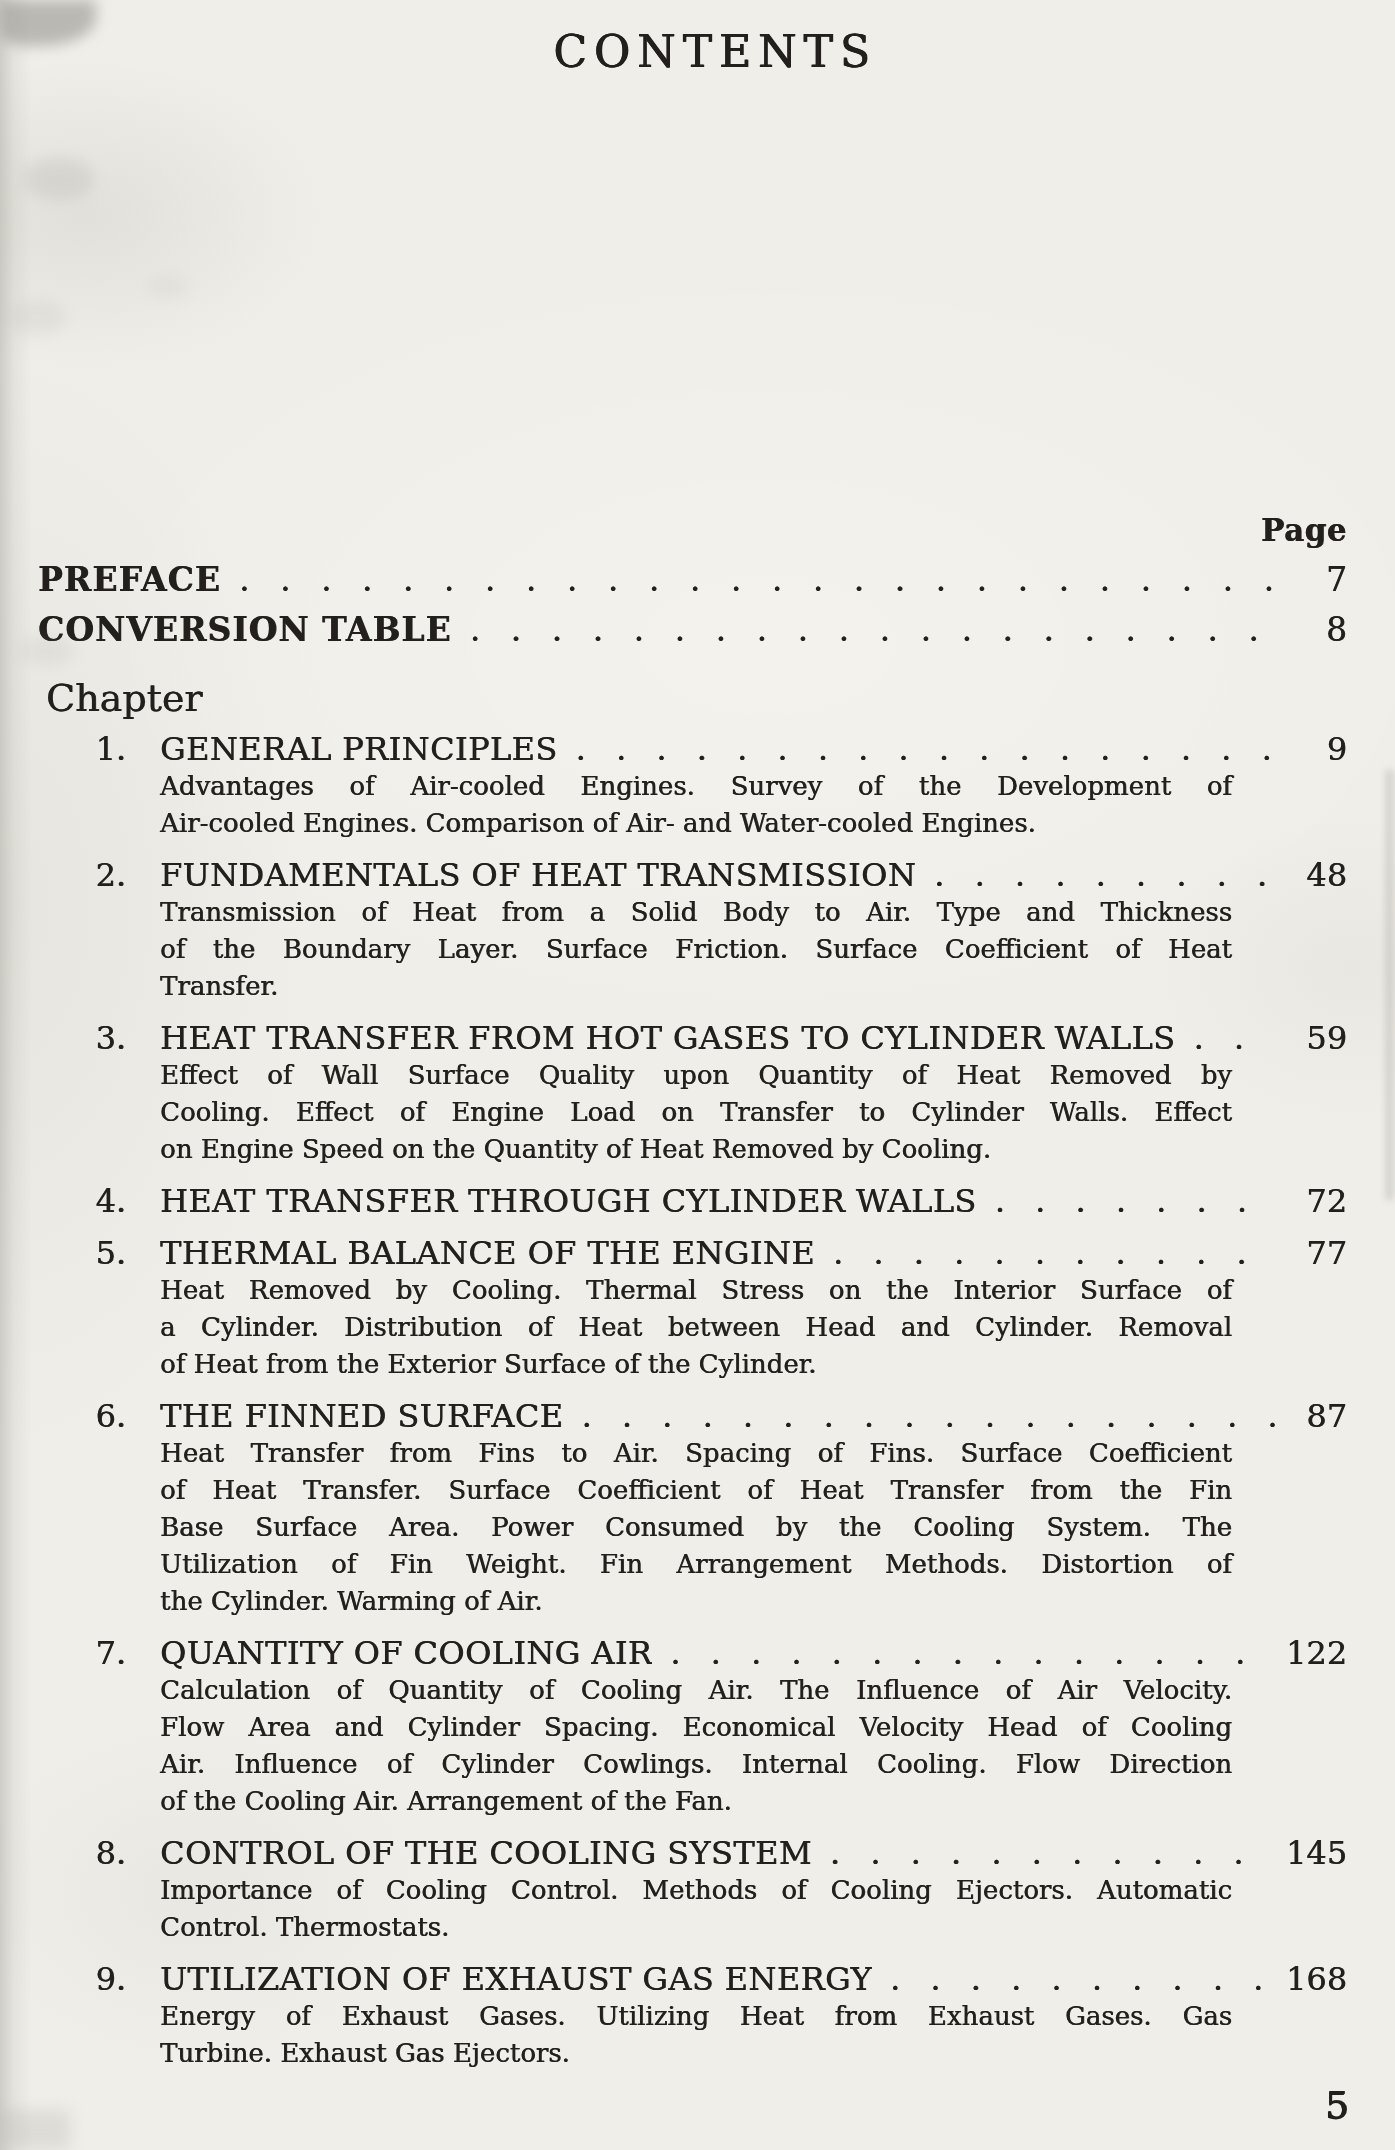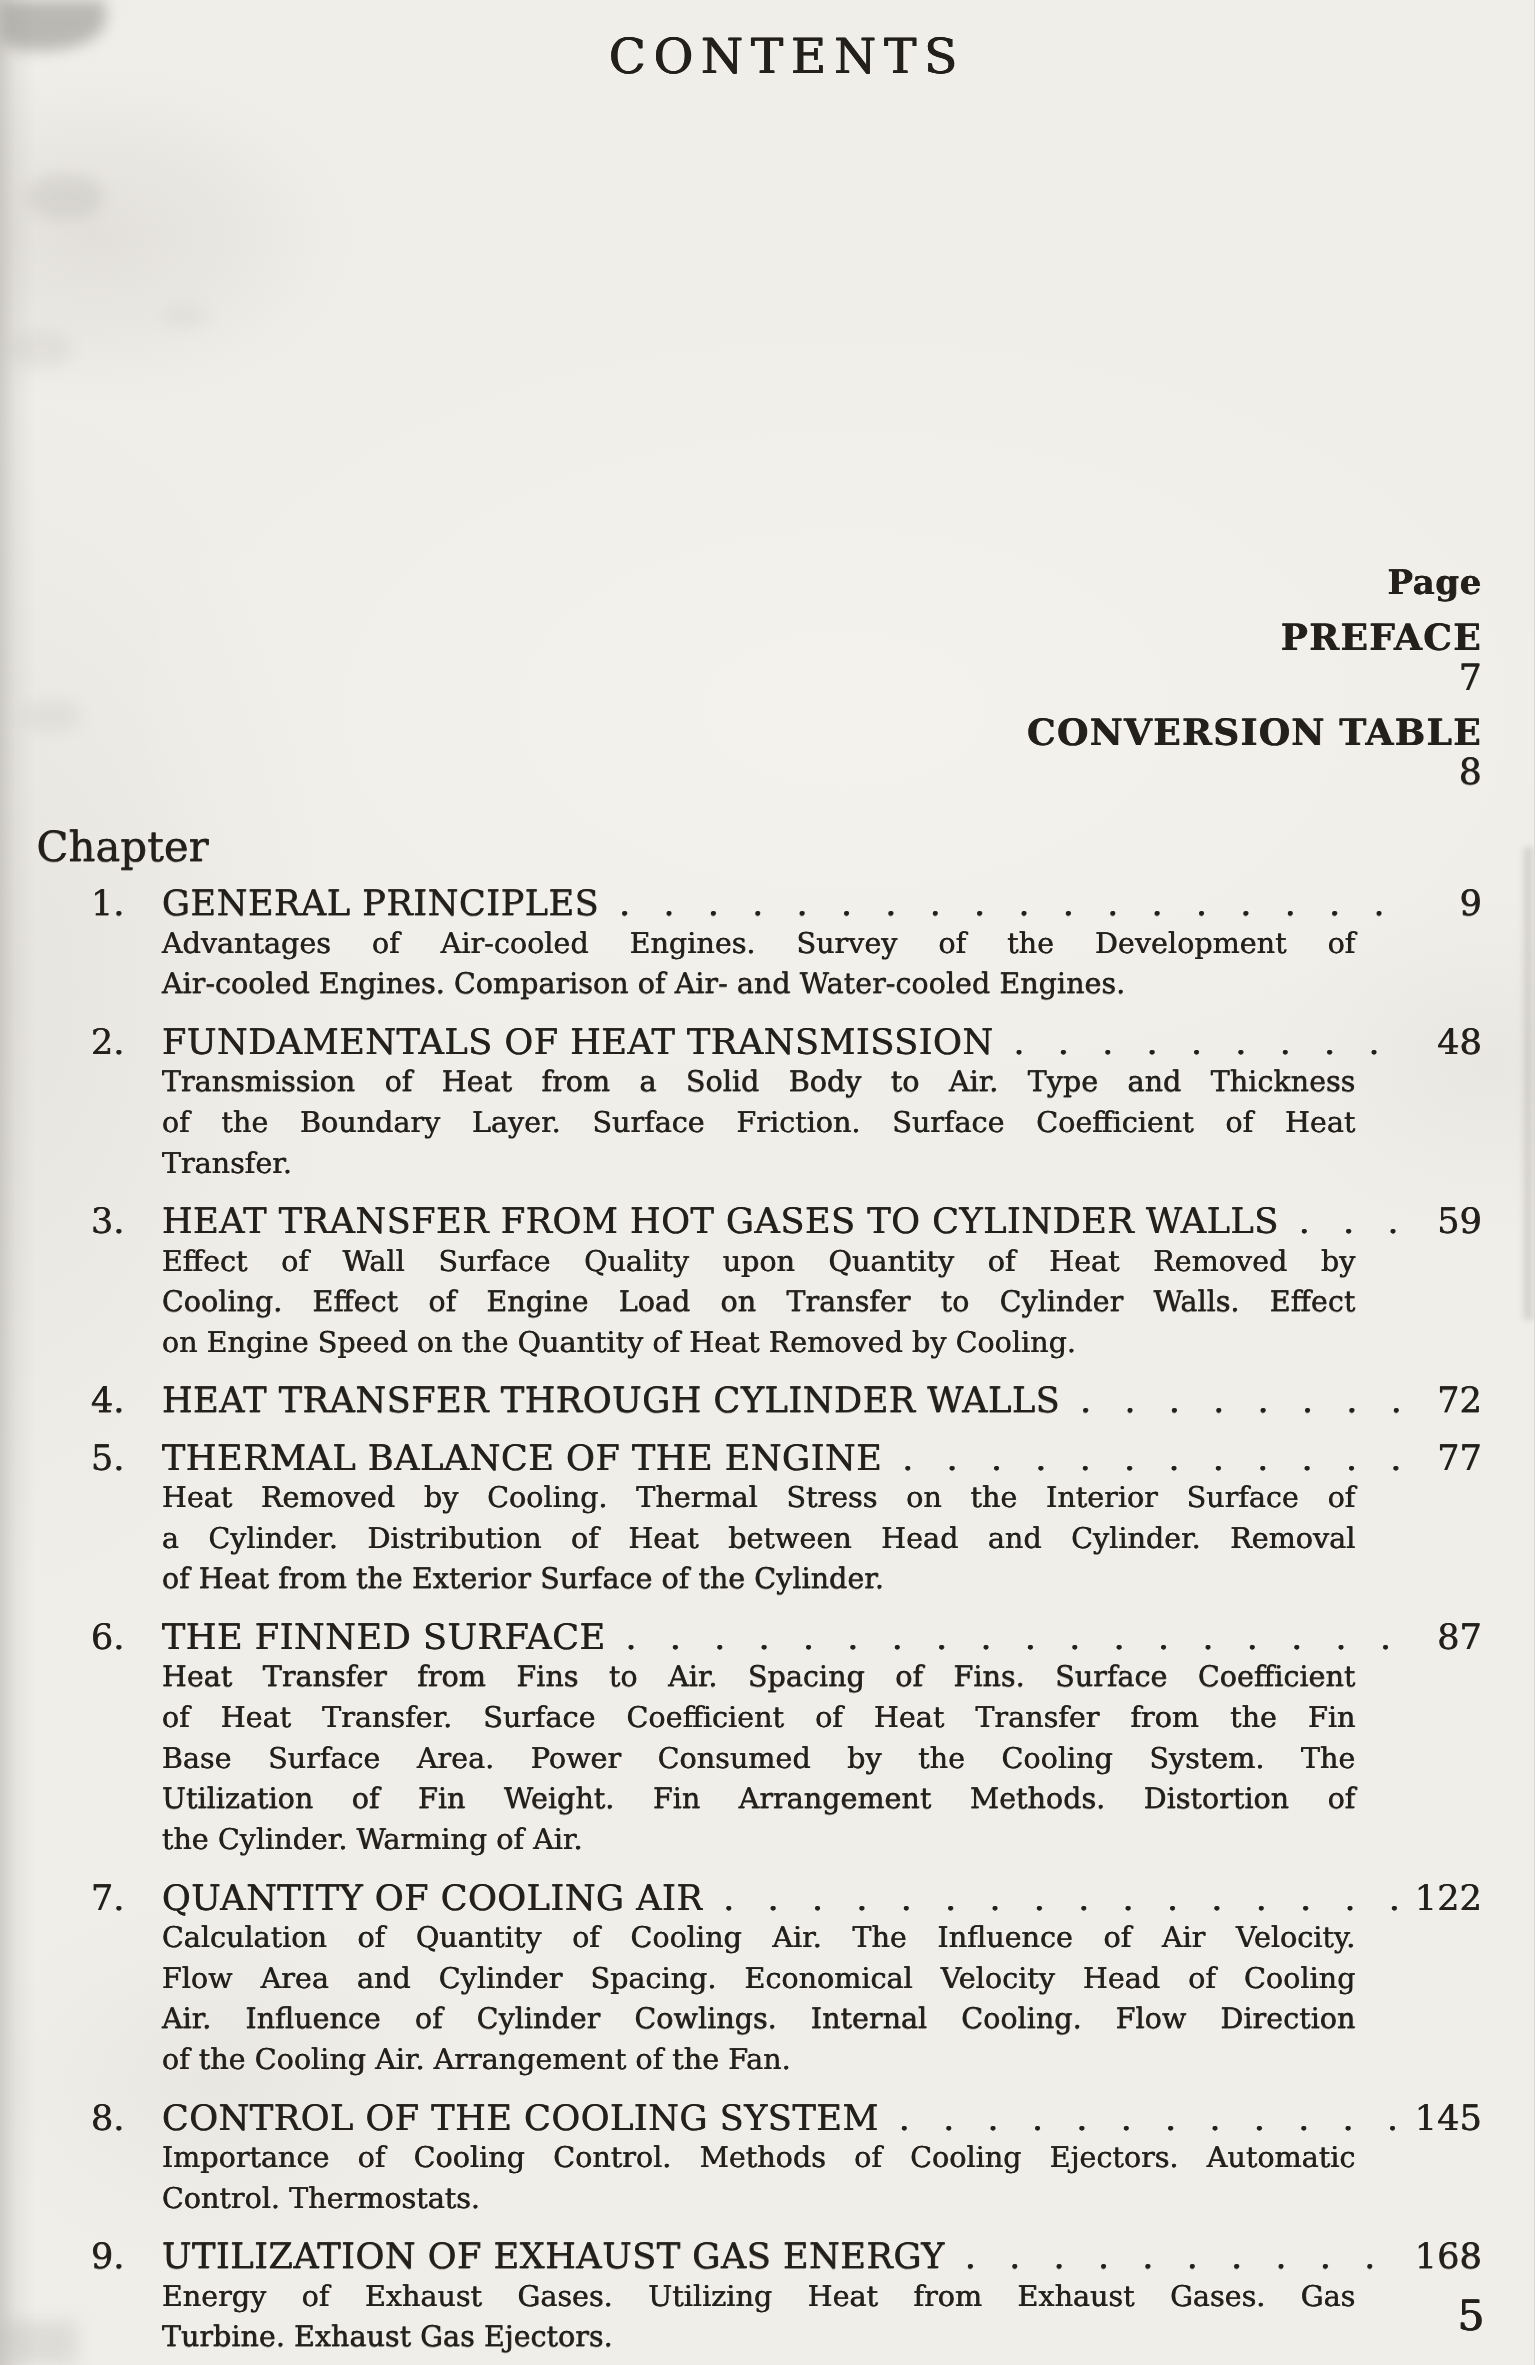--- a/index.html
+++ b/index.html
@@ -32,29 +32,29 @@
   
   .title{
     padding-top:30px;margin:0;text-align:center;
     font-size:44px;line-height:1;font-weight:400;
     letter-spacing:7px;
     text-shadow:.9px 0 0 currentColor, 0 .4px 0 currentColor;
     padding-left:35px;
   }
 
   
-  .toc{padding:0 48px 0 25px;}
+  .toc{padding:0 48px 0 38px;}
   .ink{text-shadow:.55px 0 0 rgba(34,31,28,.85), 0 .3px 0 rgba(34,31,28,.45);}
 
   .page-col-header{
     margin-top:438px;text-align:right;
     font-size:31px;line-height:36px;font-weight:700;
     letter-spacing:.5px;
   }
-  .f-row{display:flex;align-items:flex-end;margin-top:14px;font-size:33px;line-height:36px;flex-direction:column;}
+  .f-row{display:flex;align-items:flex-start;margin-top:14px;font-size:33px;line-height:36px;}
   .f-label{font-weight:700;letter-spacing:1px;white-space:nowrap;}
   .chapter-label{margin-top:32px;padding-left:8px;font-size:38px;line-height:36px;}
 
   .chap{margin-top:14px;}
   .c-row{display:flex;align-items:baseline;font-size:32px;line-height:38px;}
   .c-num{flex:none;width:88px;text-align:right;}
   .c-title{flex:0 1 auto;min-width:0;margin-left:34px;white-space:nowrap;overflow:hidden;letter-spacing:.4px;}
   .dots{
     flex:1 1 0;min-width:0;overflow:hidden;white-space:nowrap;
     margin:0 12px 0 18px;

